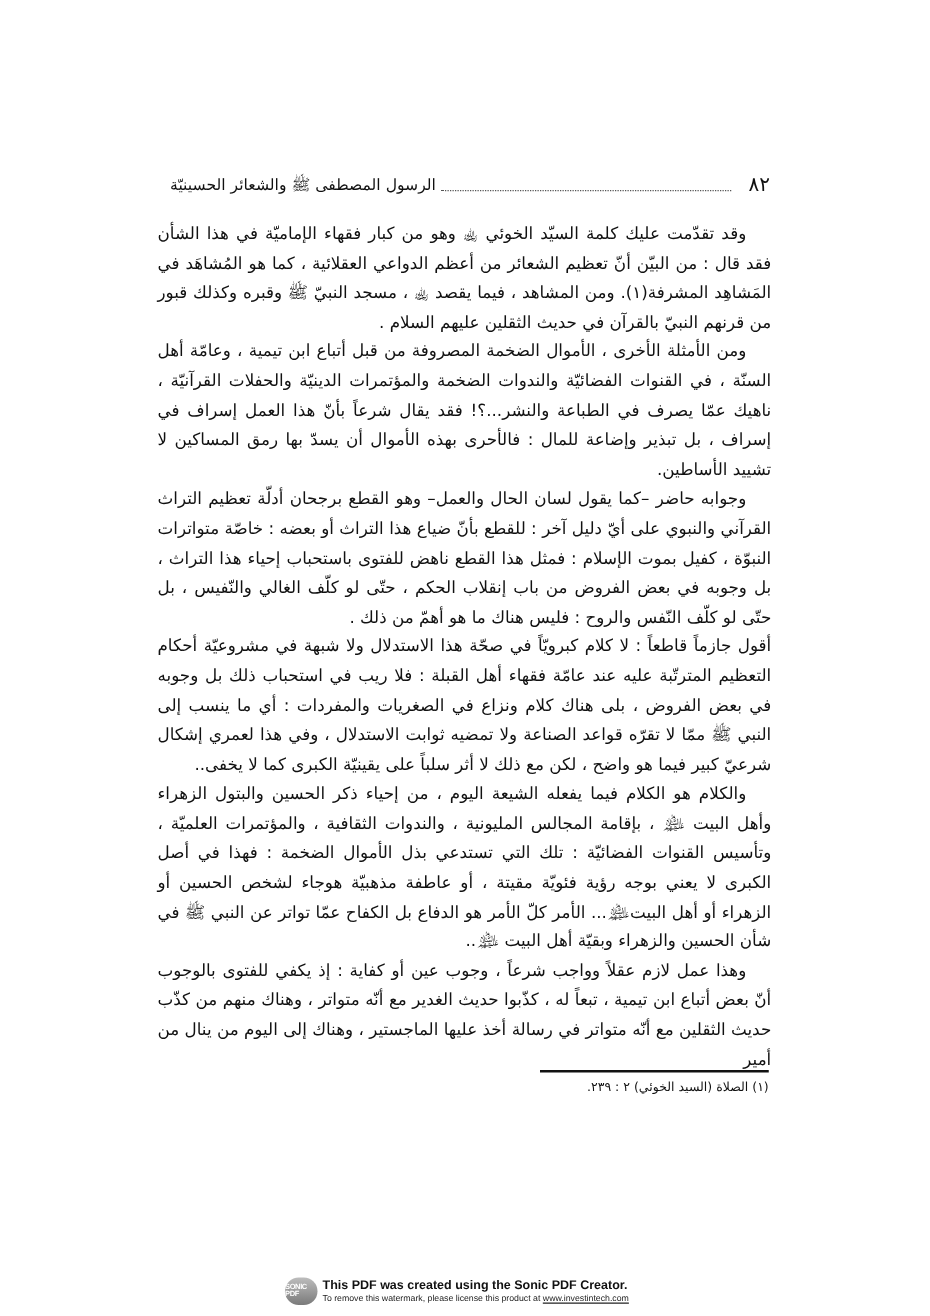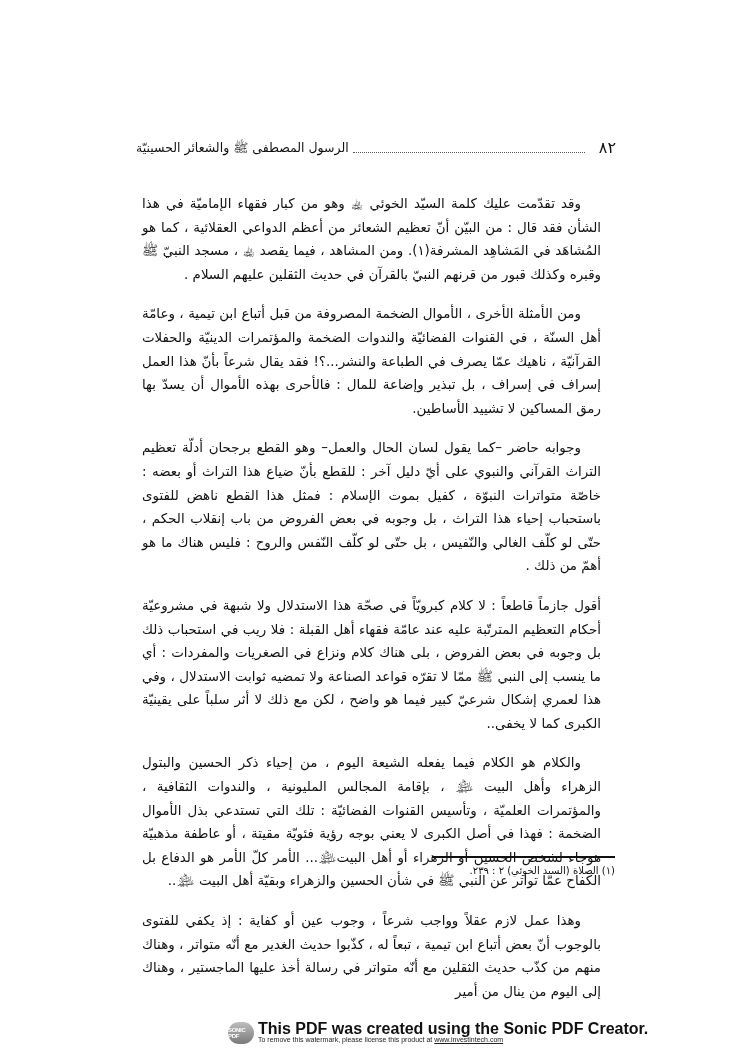--- a/index.html
+++ b/index.html
@@ -61,21 +61,21 @@
       width: 491px;
       direction: rtl;
       text-align: justify;
       text-align-last: right;
       font-family: "DejaVu Sans", sans-serif;
       font-size: 13.4px;
       line-height: 23.6px;
       letter-spacing: -0.1px;
     }
     .body-text p {
-      margin: 16px;
+      margin: 0;
       text-indent: 20px;
     }
     .body-text p.no-indent {
       text-indent: 0;
     }
     .footnote-rule {
       position: absolute;
       left: 432px;
       top: 856px;
       width: 183px;
@@ -114,21 +114,21 @@
       align-items: center;
       justify-content: center;
       letter-spacing: -0.3px;
     }
     .watermark .lines {
       display: flex;
       flex-direction: column;
       font-family: "Liberation Sans", sans-serif;
     }
     .watermark .line1 {
-      font-size: 16px;
+      font-size: 10px;
       font-weight: bold;
       color: #111111;
       line-height: 13px;
       white-space: nowrap;
     }
     .watermark .line2 {
       font-size: 7px;
       color: #222222;
       line-height: 9px;
       white-space: nowrap;

